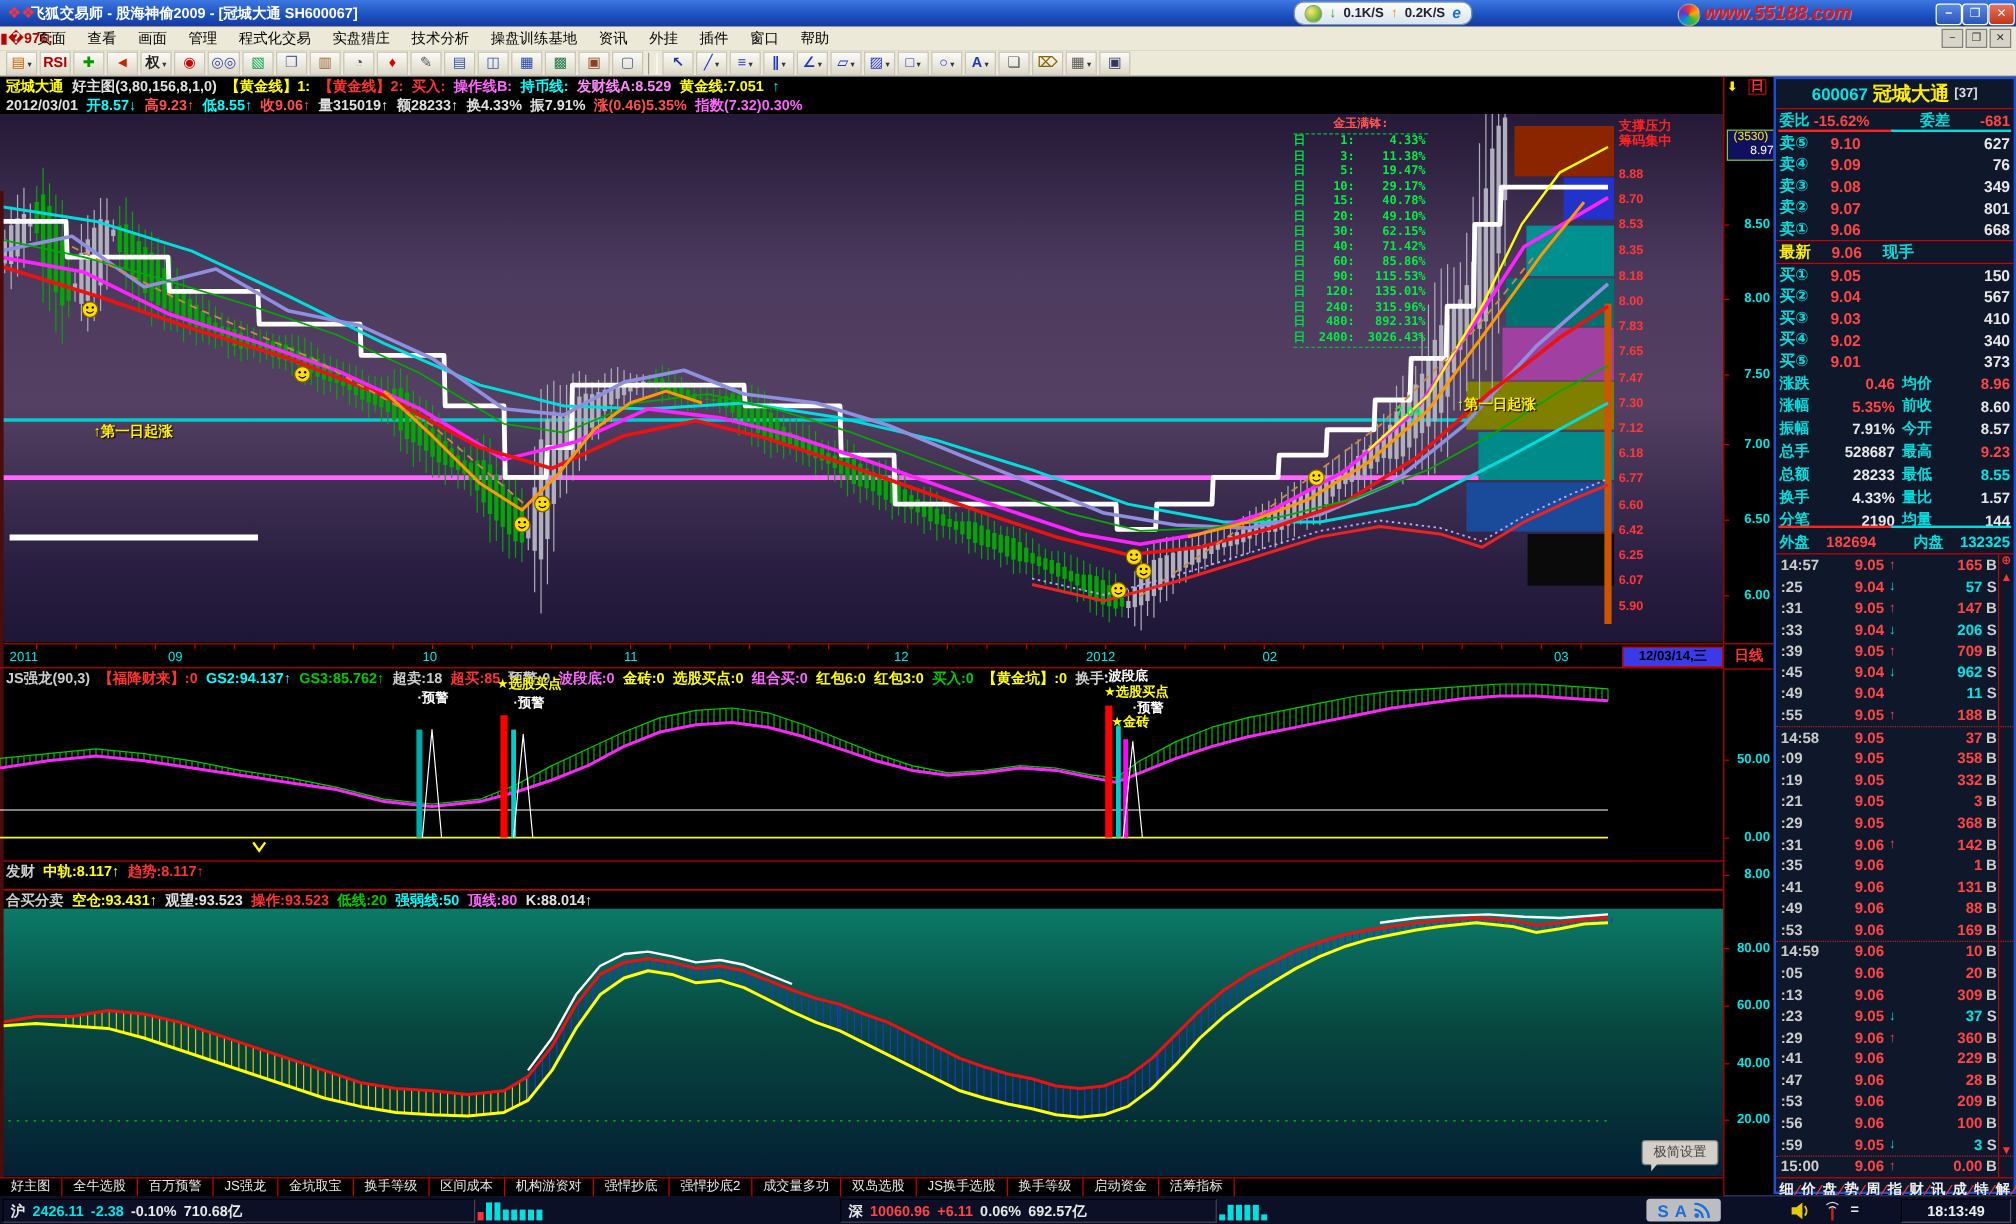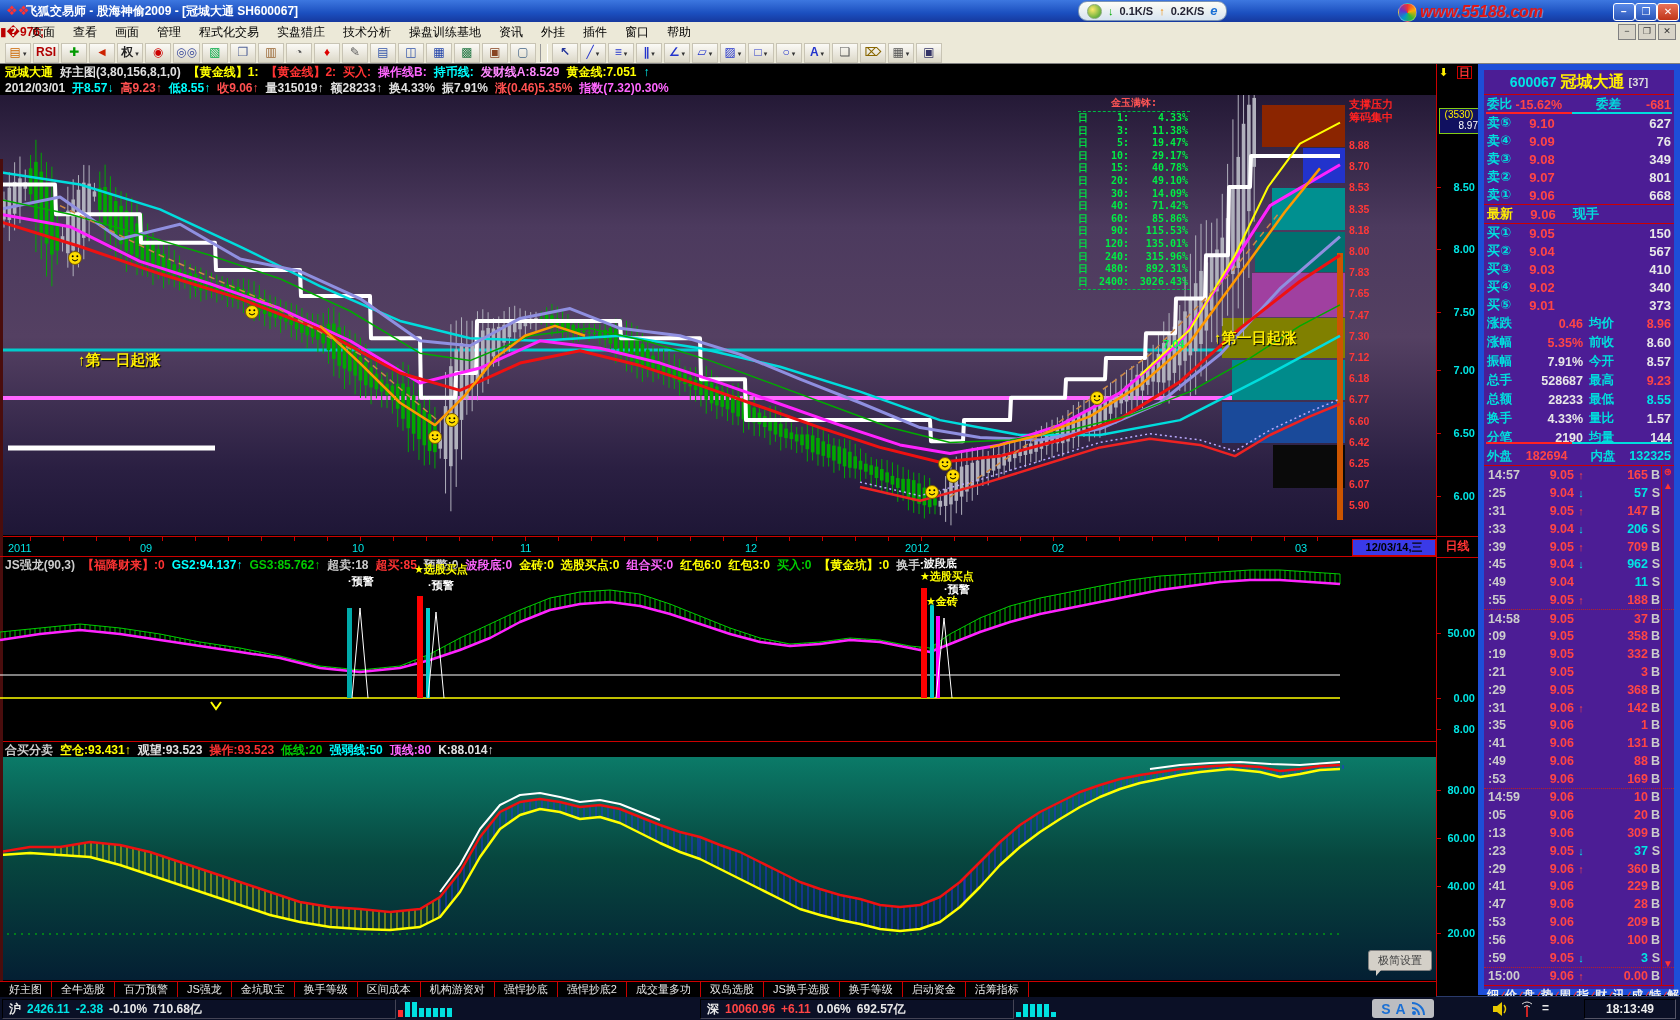--- a/index.html
+++ b/index.html
@@ -38,21 +38,21 @@
   #main-svg{left:0;top:0;}
   #stats-box{left:1078px;top:1px;width:112px;color:#00ee44;font-size:10px;font-family:"DejaVu Sans Mono","Liberation Mono",monospace;font-weight:bold;}
   #stats-title{color:#ff5555;text-align:center;border-bottom:1px dashed #00bb44;padding-bottom:1px;}
   .sb-row{display:flex;line-height:12.6px;}
   .sb-ic{color:#00dd44;width:13px;border:0;}
   .sb-p{width:38px;text-align:right;}
   .sb-v{flex:1;text-align:right;padding-right:2px;}
   #sb-endline{border-top:1px dashed #00bb44;height:1px;margin-top:1px;}
   #right-labels div{position:absolute;color:#ff3838;font-size:10.5px;font-weight:bold;left:1349px;}
   .sup-text{left:1349px;color:#ff2222;font-size:11px;font-weight:bold;}
-  .chart-ann{color:#ffee00;font-size:15px;font-weight:bold;text-shadow:1px 1px 1px #000;}
+  .chart-ann{color:#ffee00;font-size:12px;font-weight:bold;text-shadow:1px 1px 1px #000;}
   #price-tag{color:#00ff55;font-size:11px;font-weight:bold;}
   #date-axis{left:0;top:472px;width:1436px;height:20px;background:#000;border-top:1px solid #cc0000;}
   .date-tick{position:absolute;top:5px;color:#00e5e5;font-size:11px;}
   .tickmark{position:absolute;top:0;width:1px;height:4px;background:#cc0000;}
   #cursor-date{left:1352px;top:2px;width:82px;height:15px;background:#3a3ae8;color:#000;font-size:11px;font-weight:bold;text-align:center;line-height:15px;border:1px solid #cc0000;}
   #js-header{top:492px;border-top:1px solid #cc0000;background:transparent;z-index:4;}
   #js-svg{left:0;top:492px;z-index:2;}
   .js-ann{position:absolute;font-size:11px;font-weight:bold;z-index:5;text-shadow:1px 1px 1px #000;}
   #facai-strip{left:0;top:653px;width:1436px;height:23px;border-top:1px solid #cc0000;border-bottom:1px solid #cc0000;background:#000;}
   #hemai-header{top:677px;border-top:1px solid #cc0000;}
@@ -62,21 +62,21 @@
   
   #scale-col{left:1436px;top:64px;width:42px;height:932px;background:#000;border-left:1px solid #cc0000;box-sizing:border-box;}
   .scale-label{position:absolute;right:3px;color:#00e5e5;font-size:11px;font-weight:bold;}
   .scale-tick{position:absolute;left:0;width:4px;height:1px;background:#cc0000;}
   #count-box{left:2px;top:44px;width:38px;height:24px;background:#101060;border:1px solid #84cc16;color:#ffee00;font-size:10px;text-align:center;line-height:11px;}
   #count-box .pr{color:#fff;text-align:right;}
   #collapse-icon{left:2px;top:2px;color:#ffee00;font-size:11px;font-weight:bold;}
   #day-icon{left:20px;top:2px;color:#ff3333;font-size:11px;font-weight:bold;border:1px solid #cc0000;line-height:11px;padding:0 1px;}
   #period-cell{left:0px;top:472px;width:41px;height:20px;border-top:1px solid #cc0000;border-bottom:1px solid #cc0000;color:#ff3333;font-size:12px;font-weight:bold;text-align:center;line-height:19px;background:#000;}
   
-  #quote-panel{left:1478px;top:64px;width:202px;height:931px;background:#4c1d95;border:6px solid #1d4ed8;box-sizing:border-box;color:#ccc;font-weight:bold;}
+  #quote-panel{left:1478px;top:64px;width:202px;height:931px;background:#0f172a;border:2px solid #1d4ed8;box-sizing:border-box;color:#ccc;font-weight:bold;}
   #q-title{height:24px;border-bottom:1px solid #cc0000;display:flex;align-items:center;justify-content:center;gap:4px;}
   #q-code{color:#00e5e5;font-size:14px;}
   #q-name{color:#ffee00;font-size:16px;}
   #q-flag{color:#ddd;font-size:11px;}
   #q-wb{position:relative;height:19px;font-size:12.5px;display:flex;align-items:center;padding:0 3px;}
   .lbl{color:#00dddd;}
   .red{color:#ff4545;} .cyan{color:#00e5e5;} .wht{color:#e8e8e8;} .yel{color:#ffee00;}
   #wb-red{position:absolute;left:2px;bottom:0;width:96px;height:2px;background:#ff2222;}
   #wb-cyan{position:absolute;right:2px;bottom:0;width:100px;height:2px;background:#00dddd;}
   .q-row{height:18px;font-size:13px;display:flex;align-items:center;padding:0 3px;}
@@ -768,21 +768,21 @@
               <span class="sb-v">40.78%</span>
             </div>
             <div class="sb-row">
               <span class="sb-ic">日</span>
               <span class="sb-p">20:</span>
               <span class="sb-v">49.10%</span>
             </div>
             <div class="sb-row">
               <span class="sb-ic">日</span>
               <span class="sb-p">30:</span>
-              <span class="sb-v">14.09%</span>
+              <span class="sb-v">62.15%</span>
             </div>
             <div class="sb-row">
               <span class="sb-ic">日</span>
               <span class="sb-p">40:</span>
               <span class="sb-v">71.42%</span>
             </div>
             <div class="sb-row">
               <span class="sb-ic">日</span>
               <span class="sb-p">60:</span>
               <span class="sb-v">85.86%</span>
@@ -1187,20 +1187,23 @@
     <div id="js-anns">
         <div class="abs js-ann" style="left: 348px; top: 510px; color: rgb(255, 255, 255);">·预警</div>
         <div class="abs js-ann" style="left: 414px; top: 498px; color: rgb(255, 255, 0);">★选股买点</div>
         <div class="abs js-ann" style="left: 428px; top: 514px; color: rgb(255, 255, 255);">·预警</div>
         <div class="abs js-ann" style="left: 920px; top: 492px; color: rgb(255, 255, 255);">·波段底</div>
         <div class="abs js-ann" style="left: 920px; top: 505px; color: rgb(255, 255, 0);">★选股买点</div>
         <div class="abs js-ann" style="left: 944px; top: 518px; color: rgb(255, 255, 255);">·预警</div>
         <div class="abs js-ann" style="left: 926px; top: 530px; color: rgb(255, 255, 0);">★金砖</div>
       </div>
 
+    <div class="abs" id="facai-strip">
+      <div class="hdrline" style="position:relative"><span style="color: rgb(204, 204, 204);">发财</span><span style="color: rgb(255, 255, 0);">中轨:8.117↑</span><span style="color: rgb(255, 51, 51);">趋势:8.117↑</span></div>
+    </div>
 
     <div class="abs hdrline" id="hemai-header"><span style="color: rgb(204, 204, 204);">合买分卖</span><span style="color: rgb(255, 255, 0);">空仓:93.431↑</span><span style="color: rgb(224, 224, 224);">观望:93.523</span><span style="color: rgb(255, 51, 51);">操作:93.523</span><span style="color: rgb(0, 204, 0);">低线:20</span><span style="color: rgb(0, 255, 255);">强弱线:50</span><span style="color: rgb(255, 102, 255);">顶线:80</span><span style="color: rgb(224, 224, 224);">K:88.014↑</span></div>
     <svg class="abs" id="hemai-svg" width="1436" height="223">
         <defs>
           <linearGradient id="tg" x1="0" y1="0" x2="0" y2="1">
             <stop offset="0" stop-color="#0b7a68"></stop>
             <stop offset="0.45" stop-color="#07473f"></stop>
             <stop offset="1" stop-color="#041f33"></stop>
           </linearGradient>
         </defs>

